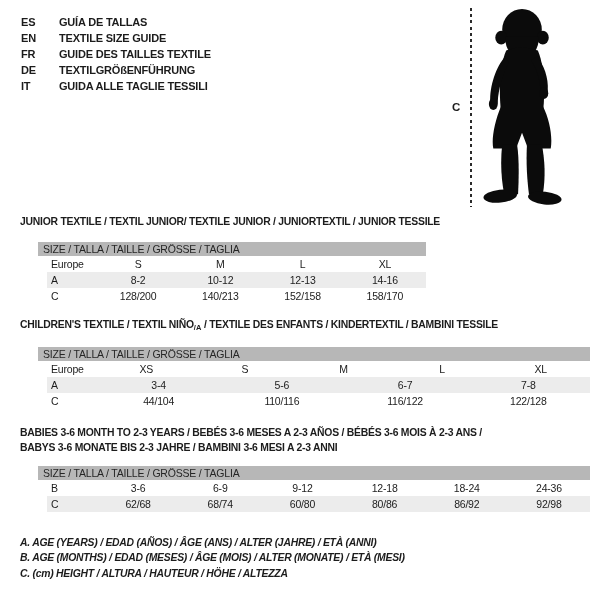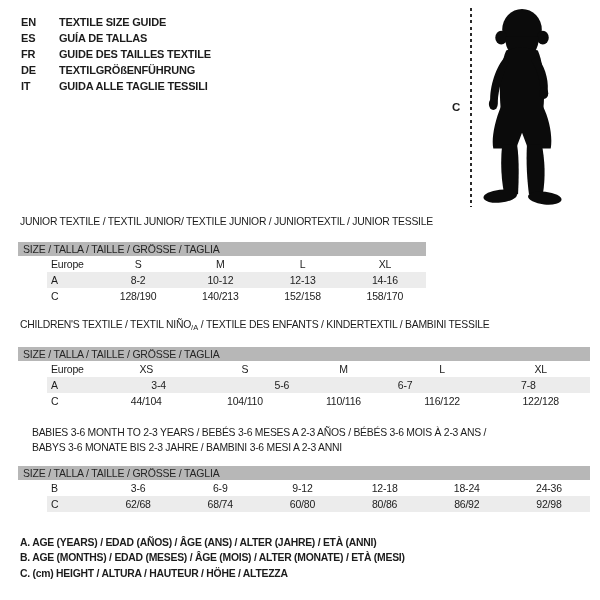--- a/index.html
+++ b/index.html
@@ -18,53 +18,53 @@
 
   
   .height-line {
     position:absolute; left:470px; top:8px; width:2px; height:199px;
     background-image:repeating-linear-gradient(to bottom,#2b2b2b 0px,#2b2b2b 3px,transparent 3px,transparent 6.2px);
   }
   .height-label { position:absolute; left:452px; top:101px; font-weight:bold; font-size:11.5px; }
   .baby-figure { position:absolute; left:478px; top:5px; width:92px; height:202px; }
 
   
-  .section-title { position:absolute; font-weight:normal; font-size:10.4px; letter-spacing:-0.25px; white-space:nowrap; line-height:14px; }
+  .section-title { position:absolute; font-weight:bold; font-size:10.4px; letter-spacing:-0.25px; white-space:nowrap; line-height:14px; }
   #junior-title { left:20px; top:215px; }
   #children-title { left:20px; top:318px; }
-  #babies-title { left:32px; top:425px; line-height:15px; }
+  #babies-title { left:20px; top:425px; line-height:15px; }
   .title-sub { font-size:7.5px; position:relative; top:2px; letter-spacing:0; }
 
   
   .size-table { position:absolute; font-size:10.5px; letter-spacing:-0.2px; }
   #junior-table { left:18px; top:242px; width:408px; }
   #children-table { left:18px; top:347px; width:572px; }
   #babies-table { left:18px; top:466px; width:572px; }
-  .size-bar { height:14px; line-height:14px; background:#b7b7b7; color:#262626; padding-left:5px; }
+  .size-bar { height:14px; line-height:14px; background:#b7b7b7; color:#262626; padding-left:5px;margin-left:20px; }
   .trow { display:flex; height:16px; line-height:16px;margin-left:29px; }
   .trow.alt { background:#ececec; }
   .tlabel { width:50px; padding-left:4px; box-sizing:border-box; }
   .tcell { flex:1; text-align:center; }
 
   
-  .legend { position:absolute; left:20px; top:535px; font-weight:bold; font-size:10.4px; letter-spacing:-0.25px; line-height:15.3px; white-space:nowrap; }
+  .legend { position:absolute; left:20px; top:535px; font-weight:bold; font-size:10.4px; letter-spacing:-0.25px; line-height:15.3px; white-space:nowrap;font-style:italic; }
 </style>
 </head>
 <body>
 
 <div class="stage">
 
   <div class="lang-list">
     <div class="lang-row">
+      <span class="lang-code">ES</span>
+      <span>GUÍA DE TALLAS</span>
+    </div>
+    <div class="lang-row">
       <span class="lang-code">EN</span>
       <span>TEXTILE SIZE GUIDE</span>
-    </div>
-    <div class="lang-row">
-      <span class="lang-code">ES</span>
-      <span>GUÍA DE TALLAS</span>
     </div>
     <div class="lang-row">
       <span class="lang-code">FR</span>
       <span>GUIDE DES TAILLES TEXTILE</span>
     </div>
     <div class="lang-row">
       <span class="lang-code">DE</span>
       <span>TEXTILGRÖßENFÜHRUNG</span>
     </div>
     <div class="lang-row">
@@ -106,21 +106,21 @@
       </div>
       <div class="trow alt">
         <div class="tlabel">A</div>
         <div class="tcell">8-2</div>
         <div class="tcell">10-12</div>
         <div class="tcell">12-13</div>
         <div class="tcell">14-16</div>
       </div>
       <div class="trow">
         <div class="tlabel">C</div>
-        <div class="tcell">128/190</div>
+        <div class="tcell">128/200</div>
         <div class="tcell">140/213</div>
         <div class="tcell">152/158</div>
         <div class="tcell">158/170</div>
       </div>
     </div>
 
   <div class="section-title" id="children-title"><span>CHILDREN'S TEXTILE / TEXTIL NIÑO</span><span class="title-sub">/A</span><span> / TEXTILE DES ENFANTS / KINDERTEXTIL / BAMBINI TESSILE</span></div>
   <div class="size-table" id="children-table">
       <div class="size-bar">SIZE / TALLA / TAILLE / GRÖSSE / TAGLIA</div>
       <div class="trow">
@@ -134,21 +134,20 @@
       <div class="trow alt">
         <div class="tlabel">A</div>
         <div class="tcell">3-4</div>
         <div class="tcell">5-6</div>
         <div class="tcell">6-7</div>
         <div class="tcell">7-8</div>
       </div>
       <div class="trow">
         <div class="tlabel">C</div>
         <div class="tcell">44/104</div>
-        <div class="tcell">104/110</div>
         <div class="tcell">110/116</div>
         <div class="tcell">116/122</div>
         <div class="tcell">122/128</div>
       </div>
     </div>
 
   <div class="section-title" id="babies-title">
     <div>BABIES 3-6 MONTH TO 2-3 YEARS / BEBÉS 3-6 MESES A 2-3 AÑOS / BÉBÉS 3-6 MOIS À 2-3 ANS /</div>
     <div>BABYS 3-6 MONATE BIS 2-3 JAHRE / BAMBINI 3-6 MESI A 2-3 ANNI</div>
   </div>

